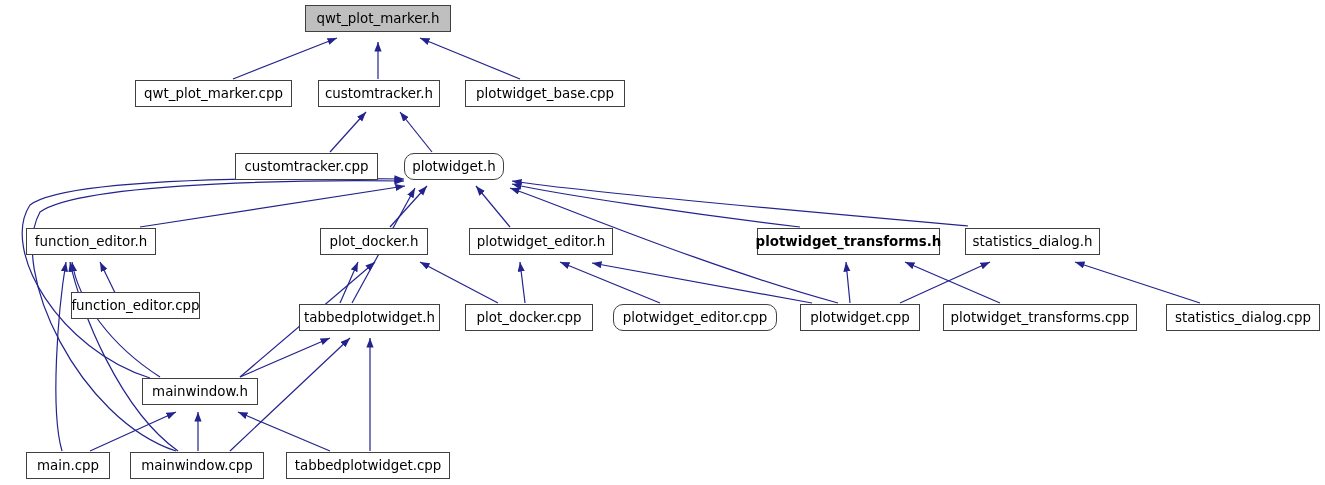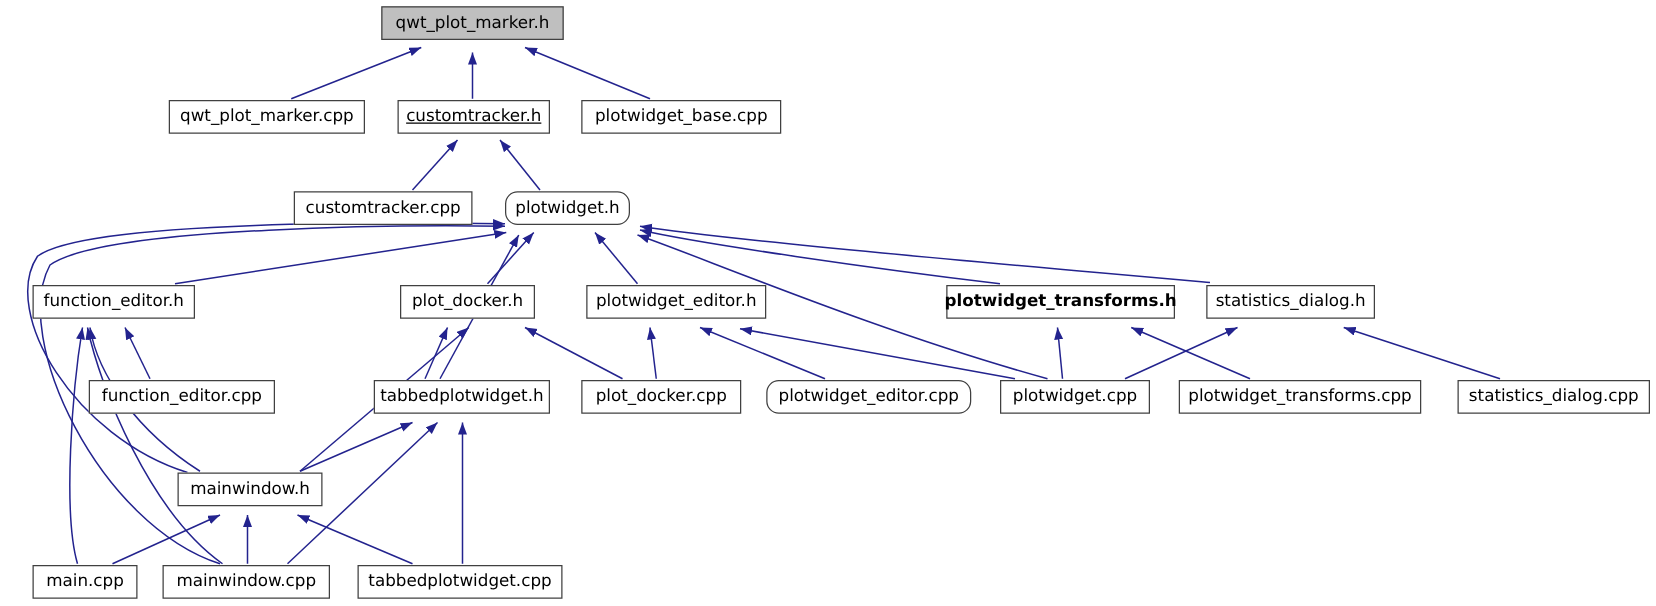--- a/index.html
+++ b/index.html
@@ -91,21 +91,21 @@
         <path d="M 330,451 L 238,412" fill="none" stroke="#23238e" stroke-width="1.2" marker-end="url(#arrowhead)"></path>
       </g>
   </svg>
   <div id="nodes">
       <div class="node root" style="left: 305px; top: 5px; width: 146px;">
         <span>qwt_plot_marker.h</span>
       </div>
       <div class="node" style="left: 135px; top: 80px; width: 157px;">
         <span>qwt_plot_marker.cpp</span>
       </div>
-      <div class="node" style="left: 318px; top: 80px; width: 122px; text-decoration: underline;">
+      <div class="node" style="left: 318px; top: 80px; width: 122px;">
         <span>customtracker.h</span>
       </div>
       <div class="node" style="left: 465px; top: 80px; width: 160px;">
         <span>plotwidget_base.cpp</span>
       </div>
       <div class="node" style="left: 235px; top: 153px; width: 143px;">
         <span>customtracker.cpp</span>
       </div>
       <div class="node" style="left: 404px; top: 153px; width: 100px; border-radius: 10px;">
         <span>plotwidget.h</span>
@@ -118,21 +118,21 @@
       </div>
       <div class="node" style="left: 469px; top: 228px; width: 144px;">
         <span>plotwidget_editor.h</span>
       </div>
       <div class="node" style="left: 757px; top: 228px; width: 183px; font-weight: bold;">
         <span>plotwidget_transforms.h</span>
       </div>
       <div class="node" style="left: 965px; top: 228px; width: 135px;">
         <span>statistics_dialog.h</span>
       </div>
-      <div class="node" style="left: 71px; top: 304px; width: 149px;">
+      <div class="node" style="left: 71px; top: 292px; width: 129px;">
         <span>function_editor.cpp</span>
       </div>
       <div class="node" style="left: 299px; top: 304px; width: 141px;">
         <span>tabbedplotwidget.h</span>
       </div>
       <div class="node" style="left: 465px; top: 304px; width: 128px;">
         <span>plot_docker.cpp</span>
       </div>
       <div class="node" style="left: 613px; top: 304px; width: 164px; border-radius: 10px;">
         <span>plotwidget_editor.cpp</span>

